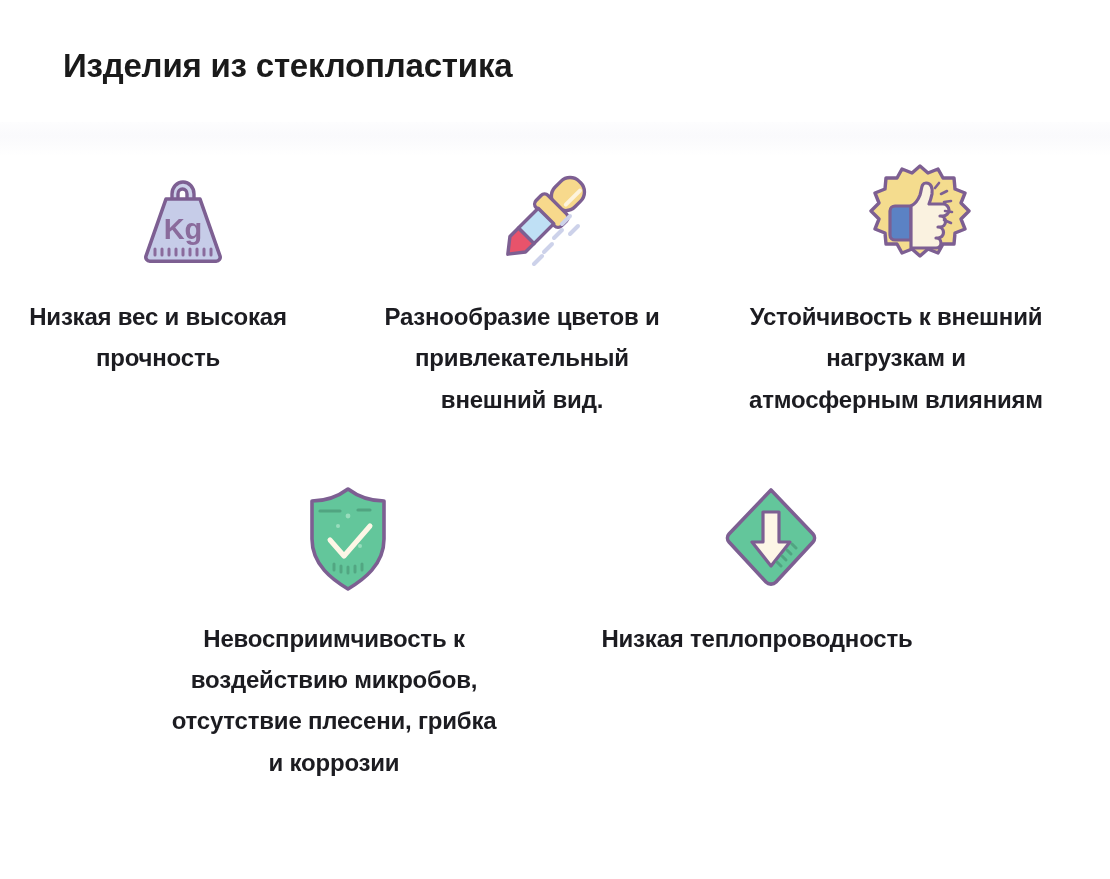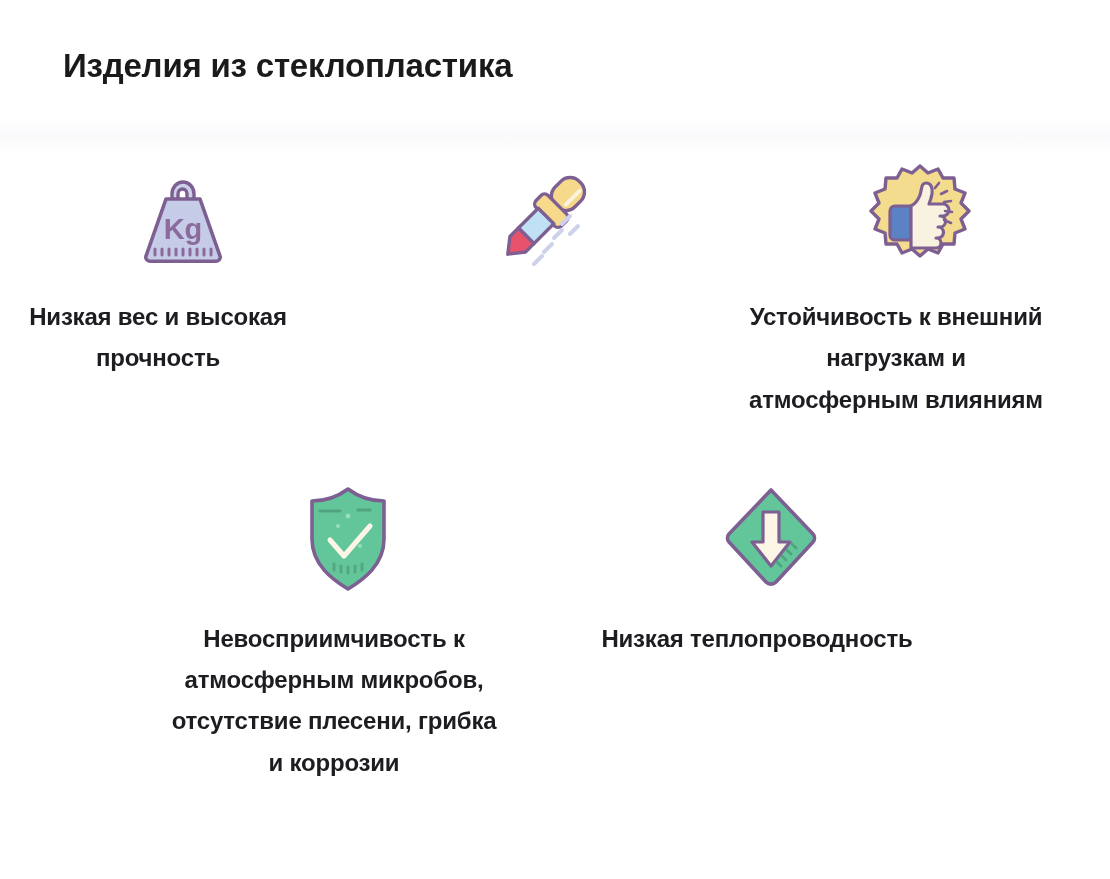--- a/index.html
+++ b/index.html
@@ -150,20 +150,21 @@
 
           <g stroke="#cdd2ea" stroke-width="4" stroke-linecap="round">
             <line x1="68" y1="64" x2="76" y2="56"></line>
             <line x1="76" y1="74" x2="84" y2="66"></line>
             <line x1="60" y1="78" x2="68" y2="70"></line>
             <line x1="50" y1="92" x2="58" y2="84"></line>
             <line x1="40" y1="104" x2="48" y2="96"></line>
           </g>
         </svg>
       </div>
+      <div class="feature-label">Разнообразие цветов и привлекательный внешний вид.</div>
     </div>
 
     <div class="feature-card card-loads">
       <div class="feature-icon">
         <svg width="110" height="112" viewBox="0 0 110 112" aria-hidden="true">
 
           <path d="M55 6 L63 13 L73 9 L78 18 L89 18 L90 29 L100 33 L96 43 L104 51
                    L96 59 L100 69 L90 73 L89 84 L78 84 L73 93 L63 89 L55 96 L47 89
                    L37 93 L32 84 L21 84 L20 73 L10 69 L14 59 L6 51 L14 43 L10 33
                    L20 29 L21 18 L32 18 L37 9 L47 13 Z" fill="#f4dc8e" stroke="#7d5f92" stroke-width="3.4" stroke-linejoin="round"></path>
@@ -213,21 +214,21 @@
             <line x1="66" y1="82" x2="66" y2="88"></line>
           </g>
 
           <g fill="#9ee0c0" opacity="0.9">
             <circle cx="42" cy="44" r="2"></circle>
             <circle cx="64" cy="64" r="2"></circle>
             <circle cx="52" cy="34" r="2.4"></circle>
           </g>
         </svg>
       </div>
-      <div class="feature-label">Невосприимчивость к атмосферным микробов, отсутствие плесени, грибка и коррозии</div>
+      <div class="feature-label">Невосприимчивость к воздействию микробов, отсутствие плесени, грибка и коррозии</div>
     </div>
 
     <div class="feature-card card-thermal">
       <div class="feature-icon">
         <svg width="104" height="112" viewBox="0 0 104 112" aria-hidden="true">
 
           <path d="M52 8 L94 52 a6 6 0 0 1 0 8 L57 100 a7 7 0 0 1 -10 0 L10 60
                    a6 6 0 0 1 0 -8 z" fill="#63c69b" stroke="#7d5f92" stroke-width="3.6" stroke-linejoin="round"></path>
 
           <path d="M44 30 h16 v30 h11 L52 84 L33 60 h11 z" fill="#fdf6e6" stroke="#7d5f92" stroke-width="3.2" stroke-linejoin="round"></path>

